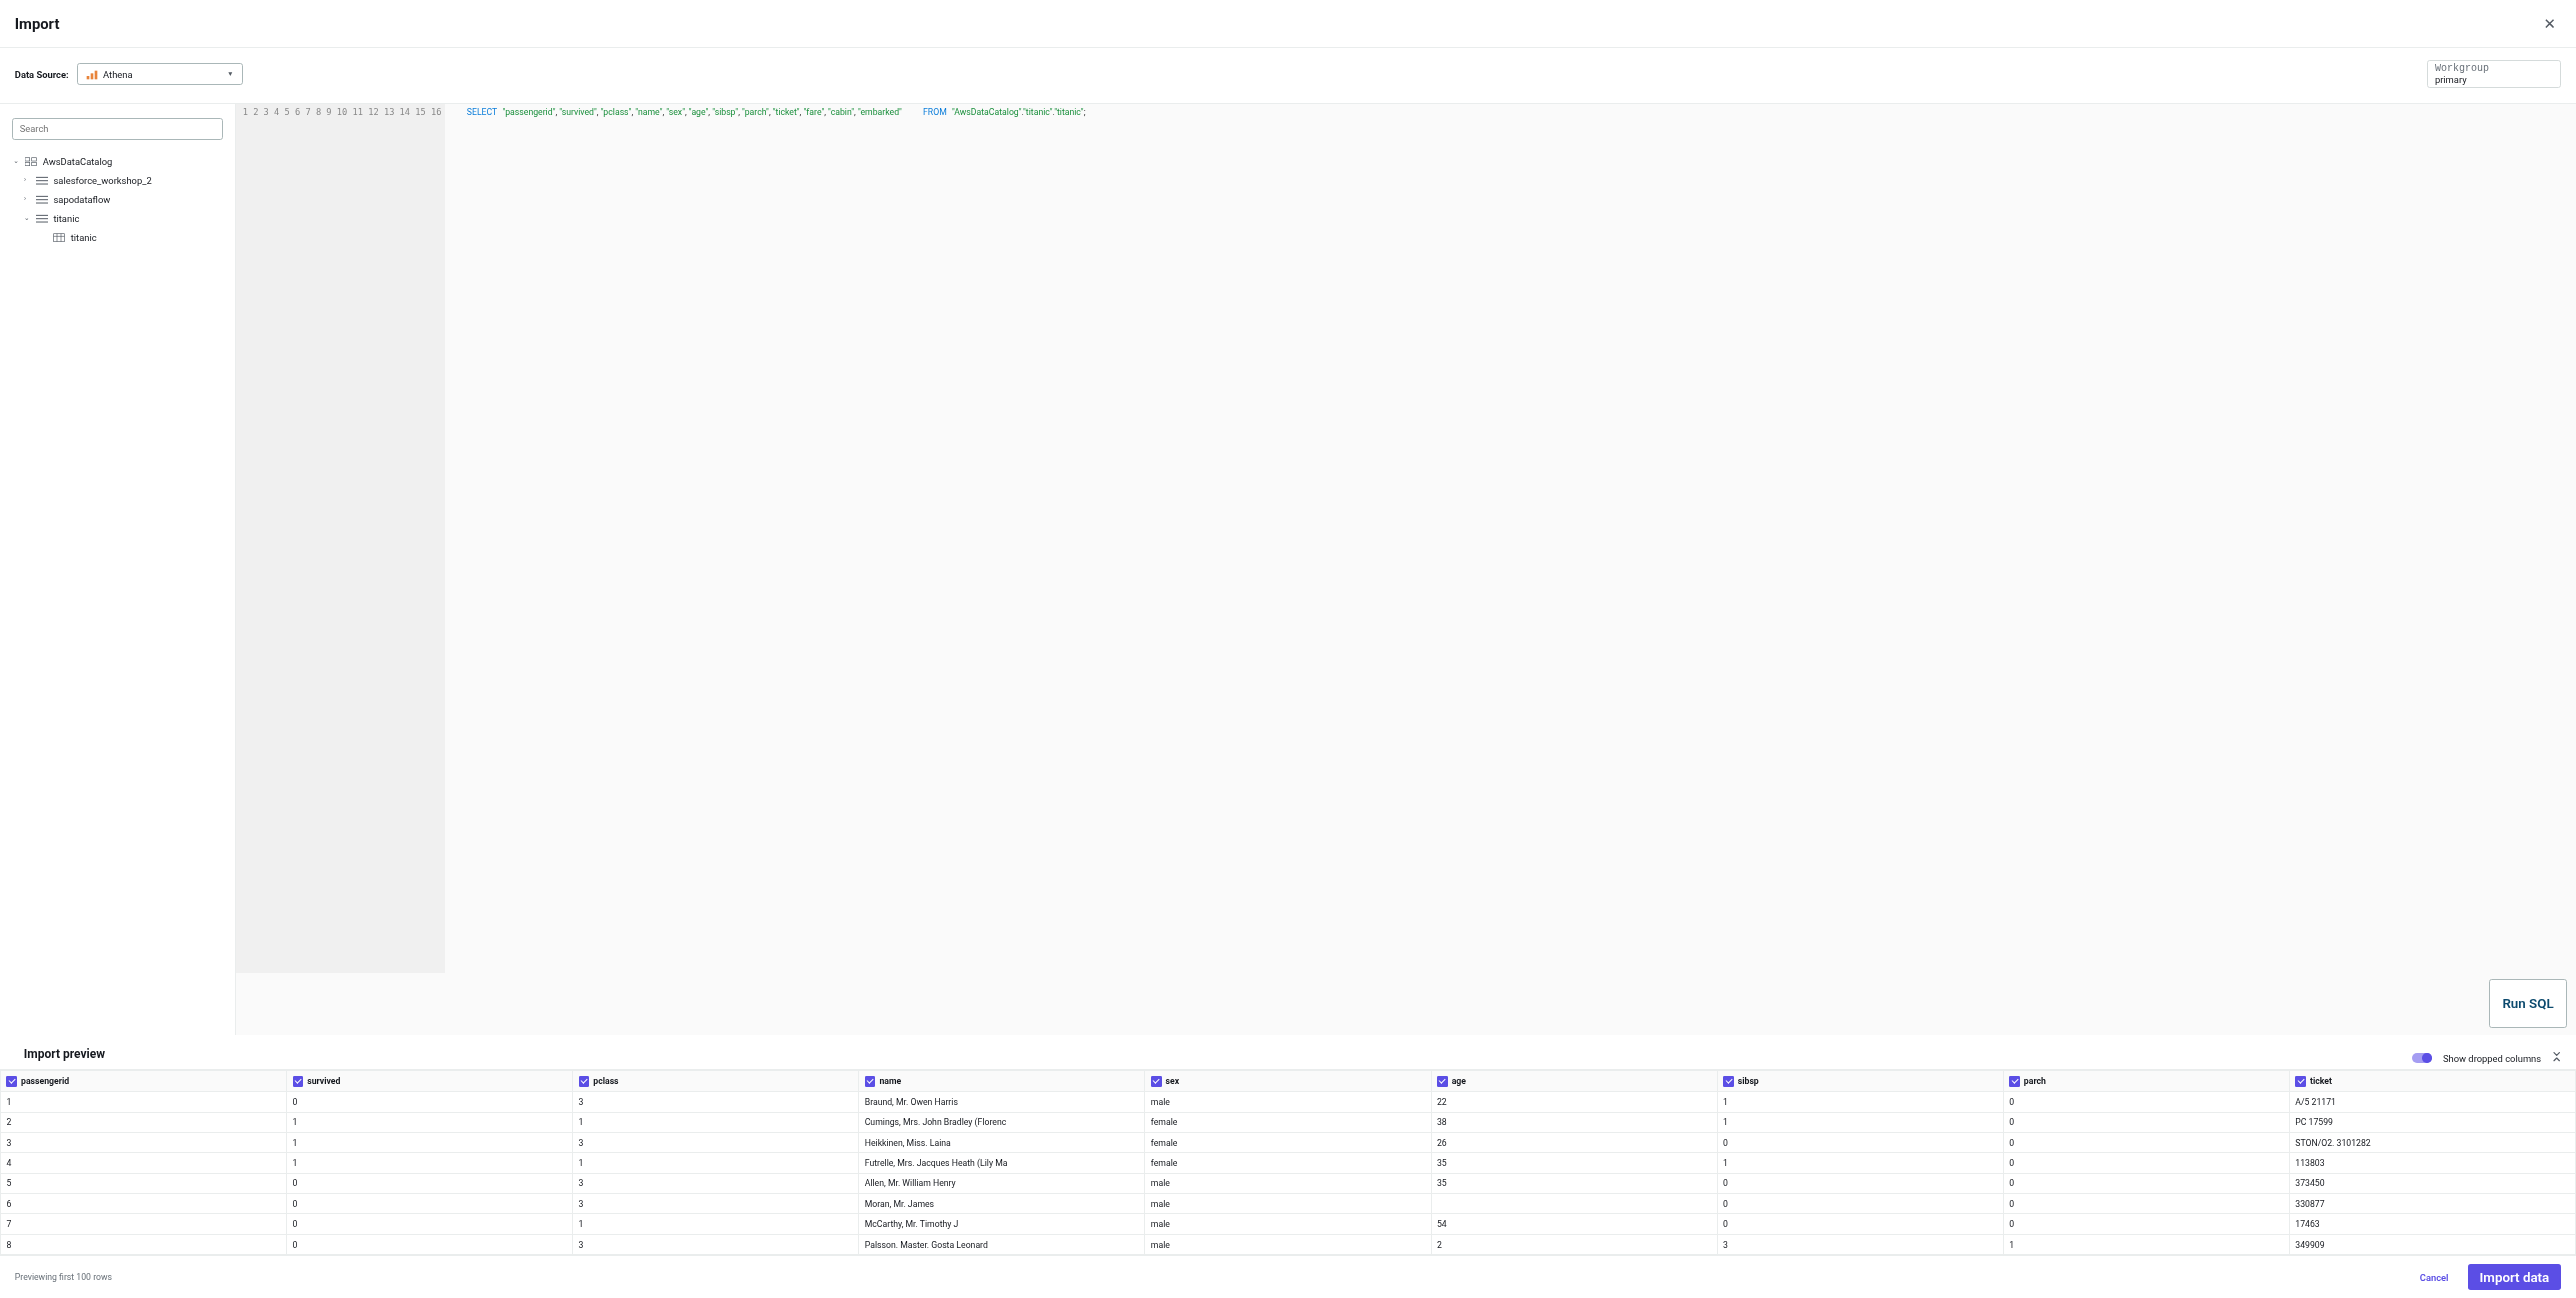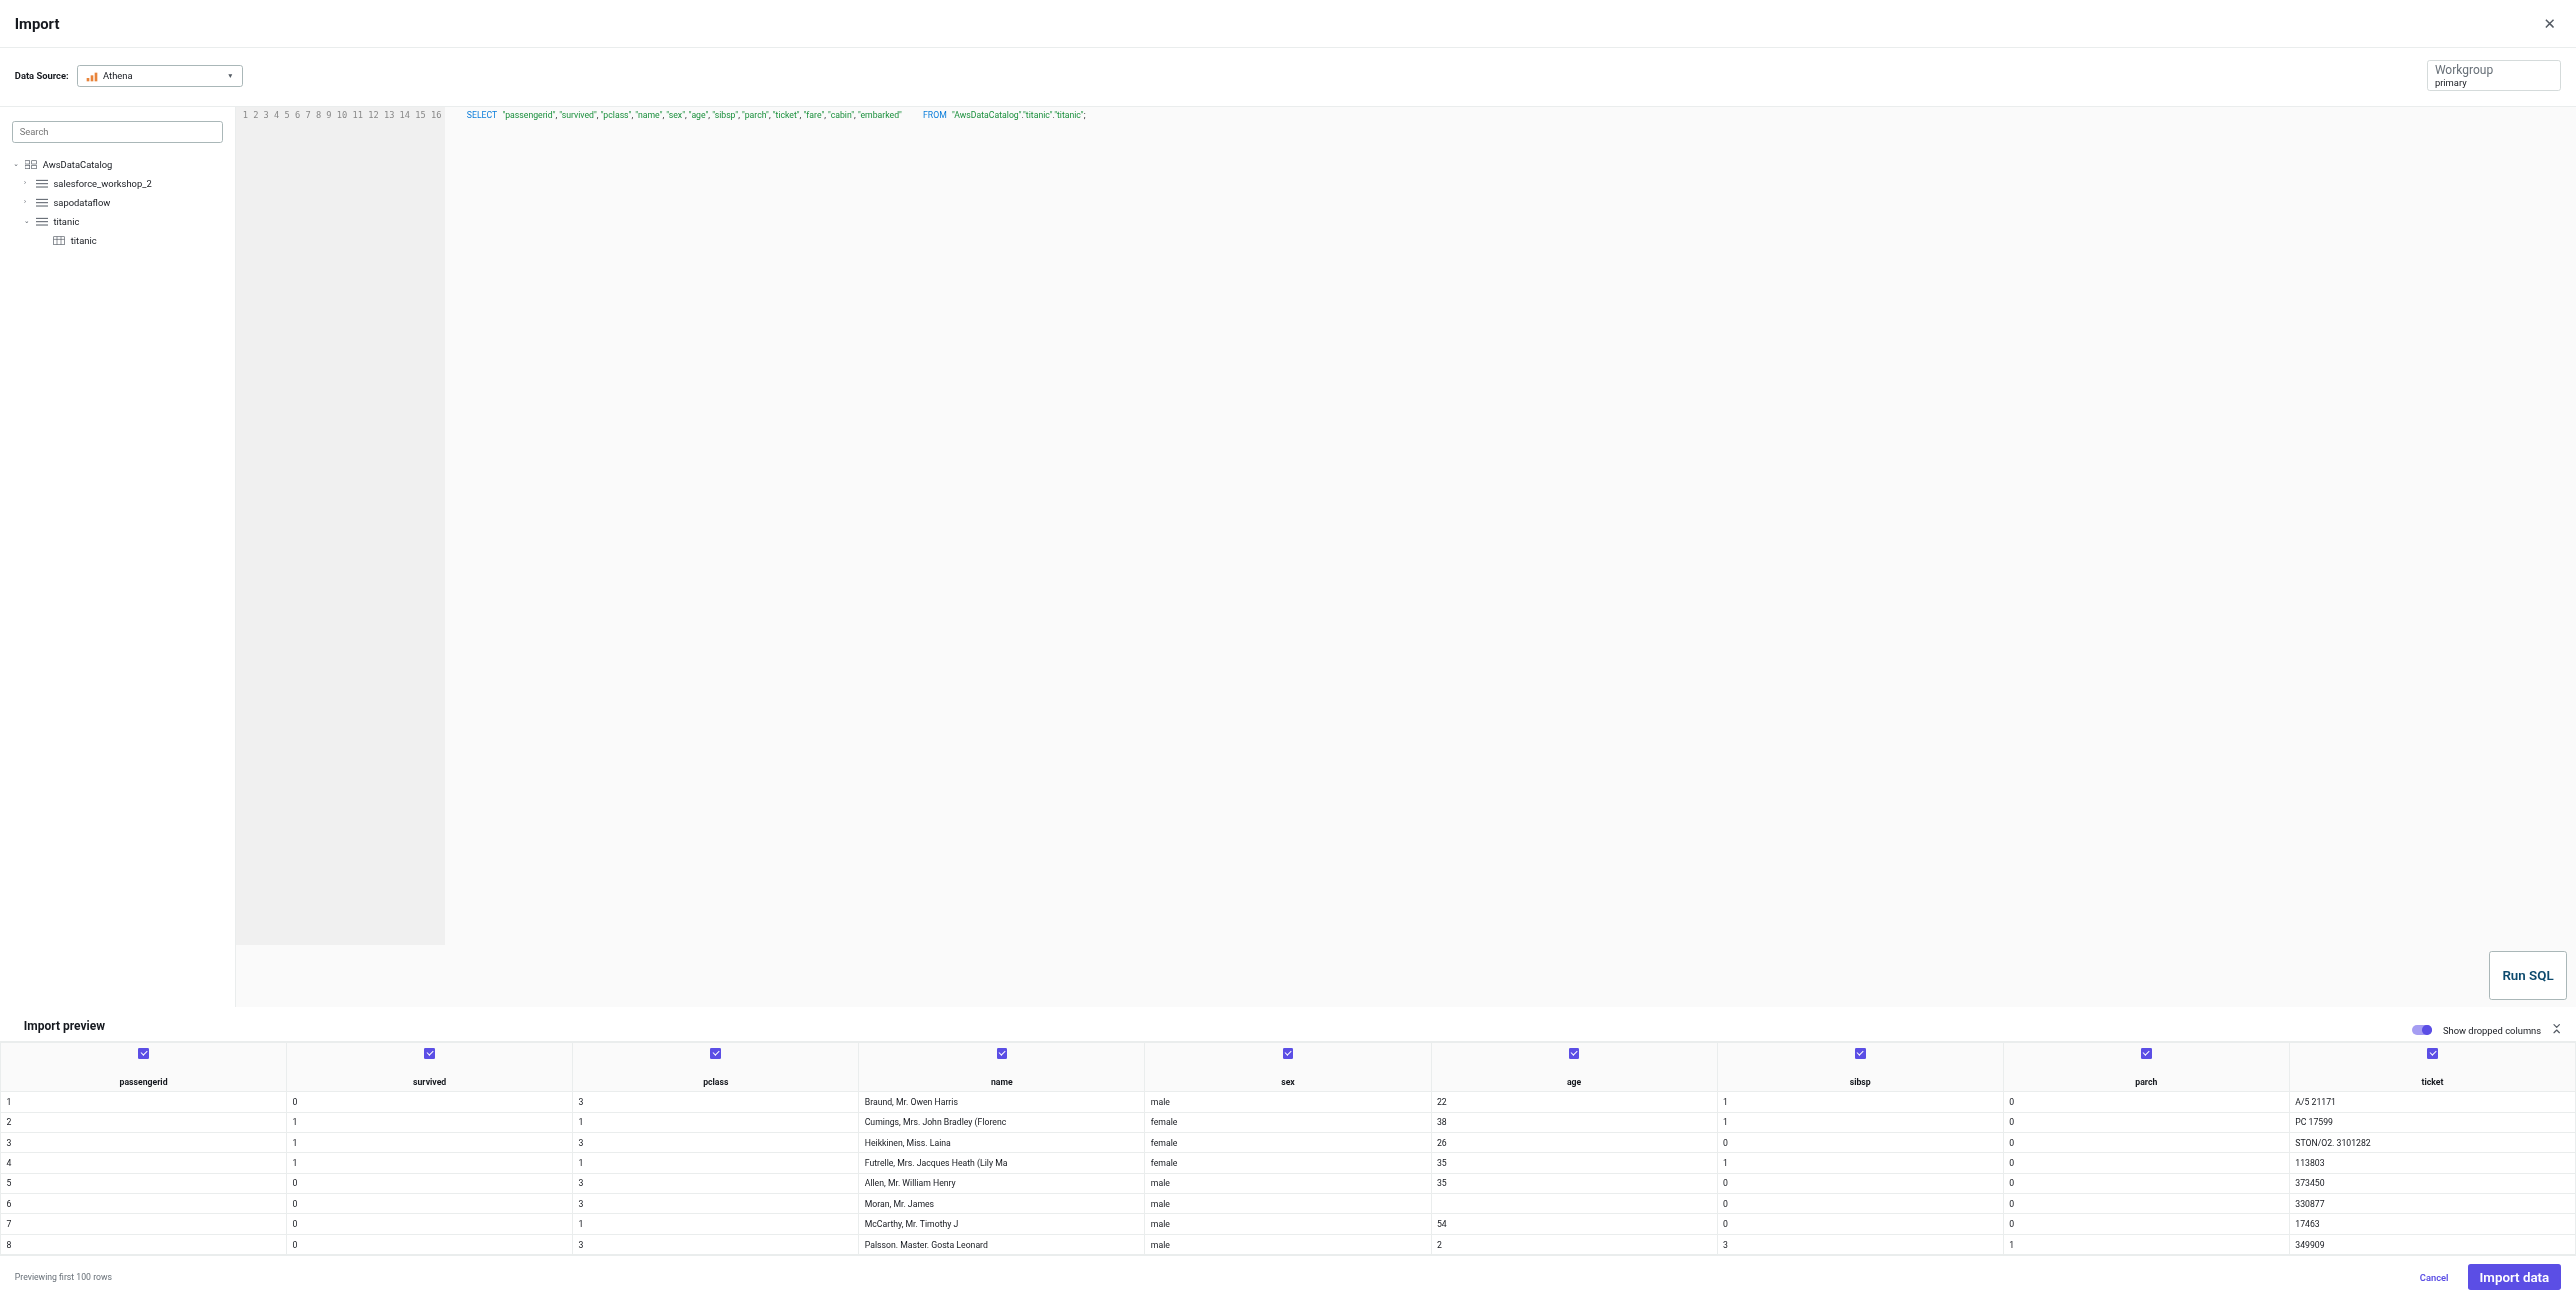--- a/index.html
+++ b/index.html
@@ -10,21 +10,21 @@
   .close { font-size: 14.8px; color: #545b64; cursor: pointer; padding: 2.7px 5.4px; }
 
   .config-row { display: flex; align-items: center; justify-content: space-between; padding: 12px 14.8px 14.8px; border-bottom: 0.7px solid #eaeded; }
   .ds-group { display: flex; align-items: center; gap: 8px; }
   .ds-label { font-weight: 700; }
   .ds-select { display: flex; align-items: center; gap: 5.4px; border: 0.7px solid #aab7b8; border-radius: 2.7px; padding: 4px 8px; width: 166px; justify-content: space-between; cursor: pointer; }
   .ds-left { display: flex; align-items: center; gap: 5.4px; }
   .athena-icon { width: 12px; height: 12px; }
   .caret { font-size: 6.7px; color: #545b64; }
   .wg-wrap { border: 0.7px solid #d5dbdb; border-radius: 2.7px; padding: 1.3px 6.7px 2.7px; width: 134px; }
-  .wg-label { font-size: 12px; color: #687078; }
+  .wg-label { font-size: 10px; color: #687078; font-family: Liberation Mono, monospace; }
   .wg-input { border: none; outline: none; width: 100%; font-size: 9.4px; color: #16191f; }
 
   .main { display: flex; flex: 1; min-height: 0; }
   .sidebar { width: 236px; border-right: 0.7px solid #eaeded; padding: 13.4px 12px; overflow-y: auto; flex: none; }
   .search-input { width: 100%; border: 0.7px solid #aab7b8; border-radius: 2.7px; padding: 4.7px 6.7px; font-size: 9.4px; margin-bottom: 12px; }
   .tree-node { display: flex; align-items: center; gap: 5.4px; padding: 4px 1.3px; cursor: pointer; font-size: 9.4px; color: #16191f; }
   .tree-node.lvl0 { margin-left: 0; }
   .tree-node.lvl1 { margin-left: 10.7px; }
   .tree-node.lvl2 { margin-left: 28px; }
   .tree-caret { width: 6.7px; display: inline-block; font-size: 6.7px; color: #545b64; }
@@ -52,21 +52,21 @@
   .preview-controls { display: flex; align-items: center; gap: 10.7px; margin-top: 8px; }
   .toggle { width: 20px; height: 10.7px; background: #a59df2; border-radius: 5.4px; position: relative; cursor: pointer; }
   .toggle .knob { position: absolute; right: 0.7px; top: 0.7px; width: 9.4px; height: 9.4px; background: #5b4ee5; border-radius: 50%; }
   .toggle-label { font-size: 9.4px; }
   .collapse-icon { cursor: pointer; font-size: 8px; color: #545b64; }
 
   .table-wrap { flex: none; overflow: hidden; border-top: 0.7px solid #eaeded; }
   table { border-collapse: collapse; width: 100%; table-layout: fixed; }
   th, td { border: 0.7px solid #eaeded; padding: 4.7px 5.4px; font-size: 8.7px; text-align: left; white-space: nowrap; overflow: hidden; text-overflow: ellipsis; }
   th { background: #fafafa; font-weight: 700; }
-  .th-inner { display: flex; align-items: center; gap: 18px; flex-direction: column; }
+  .th-inner { display: flex; align-items: center; gap: 4px; }
   .chk { width: 10.7px; height: 10.7px; background: #5b4ee5; border-radius: 1.3px; display: inline-flex; align-items: center; justify-content: center; cursor: pointer; flex: none; }
   .chk::after { content: ""; width: 2.7px; height: 5.4px; border: solid white; border-width: 0 1.3px 1.3px 0; transform: rotate(45deg); margin-top: -1.3px; }
 
   .footer { border-top: 0.7px solid #eaeded; padding: 8px 14.8px; display: flex; align-items: center; justify-content: space-between; }
   .footer-text { font-size: 8.7px; color: #687078; }
   .footer-actions { display: flex; align-items: center; gap: 19px; }
   .cancel-link { color: #5b4ee5; font-weight: 600; cursor: pointer; }
   .import-btn { background: #5b4ee5; color: #fff; font-weight: 600; padding: 5.4px 12px; border-radius: 2.7px; border: none; cursor: pointer; }
 </style>
 </head>

